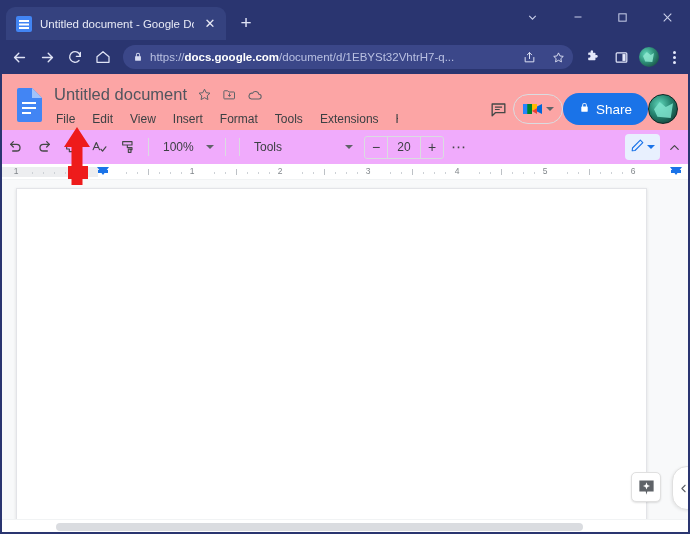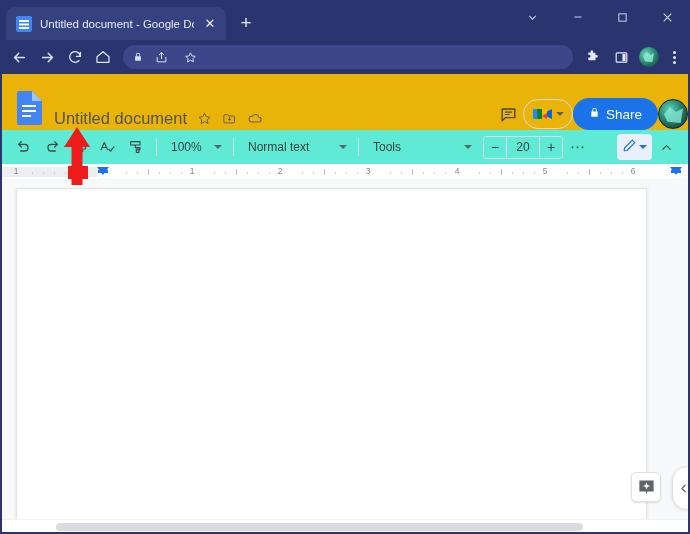--- a/index.html
+++ b/index.html
@@ -157,23 +157,23 @@
     flex: 1 1 auto;
     background: #fff;
     margin: 0 2px 2px 2px;
     display: flex; flex-direction: column;
     position: relative;
     overflow: hidden;
   }
 
   .docs-header {
     height: 56px;
-    display: flex; align-items: flex-end;
-    padding: 6px 0 0 10px;
-    background: #eab308;
+    display: flex; align-items: center;
+    padding: 6px 10px 0 10px;
+    background: #fca5a5;
     flex: 0 0 auto;
   }
   .docs-logo {
     width: 34px; height: 44px;
     margin-right: 8px;
     display: flex; align-items: center; justify-content: center;
     flex: 0 0 auto;
   }
   .docs-titleblock { flex: 1 1 auto; min-width: 0; padding-top: 2px;}
   .title-row { display: flex; align-items: center; gap: 10px; height: 24px; }
@@ -232,22 +232,22 @@
     background: #7fe3cd;
     clip-path: polygon(0 45%, 30% 0, 62% 32%, 100% 8%, 88% 100%, 18% 92%);
     opacity:.85;
   }
 
   
   .toolbar {
     height: 34px;
     display: flex; align-items: center;
     gap: 1px;
-    padding: 0 8px;
-    background: #5eead4;
+    padding: 0 0;
+    background: #f0abfc;
     flex: 0 0 auto;
   }
   .tb-btn {
     width: 27px; height: 26px;
     display: flex; align-items: center; justify-content: center;
     color: #444746; border-radius: 4px;
     flex: 0 0 auto;
   }
   .tb-sep { width: 1px; height: 18px; background: #dadce0; margin: 0 6px; flex: 0 0 auto;}
   .tb-drop {
@@ -423,20 +423,21 @@
           <path d="M3 11.5L12 4l9 7.5V20H3z"></path>
         </svg>
     </div>
 
     <div class="omnibox">
       <span class="lock">
         <svg width="10" height="12" viewBox="0 0 24 24" fill="currentColor">
             <path d="M12 2a5 5 0 0 0-5 5v3H6a1 1 0 0 0-1 1v9a1 1 0 0 0 1 1h12a1 1 0 0 0 1-1v-9a1 1 0 0 0-1-1h-1V7a5 5 0 0 0-5-5zm0 2a3 3 0 0 1 3 3v3H9V7a3 3 0 0 1 3-3z"></path>
           </svg>
       </span>
+      <span class="url"><span>https://</span><b>docs.google.com</b><span>/document/d/1EBYSt32VhtrH7-q...</span></span>
       <span class="omni-btn">
         <svg width="13" height="13" viewBox="0 0 24 24" fill="none" stroke="currentColor" stroke-width="1.8" stroke-linecap="round" stroke-linejoin="round">
             <path d="M4 12v8h16v-8"></path>
             <path d="M12 3v11"></path>
             <path d="M8 7l4-4 4 4"></path>
           </svg>
       </span>
       <span class="omni-btn">
         <svg width="13" height="13" viewBox="0 0 24 24" fill="none" stroke="currentColor" stroke-width="1.7" stroke-linejoin="round">
             <path d="M12 3.5l2.7 5.6 6.1.8-4.5 4.2 1.2 6-5.5-3-5.5 3 1.2-6L3.2 9.9l6.1-.8z"></path>
@@ -492,20 +493,30 @@
                 <path d="M3 7a1 1 0 0 1 1-1h5l2 2h8a1 1 0 0 1 1 1v9a1 1 0 0 1-1 1H4a1 1 0 0 1-1-1z"></path>
                 <path d="M12 10v5M9.5 12.5L12 15l2.5-2.5"></path>
               </svg>
           </span>
           <span class="title-icon">
             <svg width="16" height="16" viewBox="0 0 24 24" fill="none" stroke="currentColor" stroke-width="1.6" stroke-linejoin="round">
                 <path d="M6.5 18h11a3.5 3.5 0 0 0 .4-7A5.2 5.2 0 0 0 8.3 9.4 3.8 3.8 0 0 0 6.5 18z"></path>
               </svg>
           </span>
         </div>
+        <div class="menu-row">
+          <span class="menu-item">File</span>
+          <span class="menu-item">Edit</span>
+          <span class="menu-item">View</span>
+          <span class="menu-item">Insert</span>
+          <span class="menu-item">Format</span>
+          <span class="menu-item">Tools</span>
+          <span class="menu-item">Extensions</span>
+          <span class="menu-item clipped">H</span>
+        </div>
       </div>
 
       <div class="docs-actions">
         <div class="act-icon">
           <svg width="19" height="19" viewBox="0 0 24 24" fill="none" stroke="currentColor" stroke-width="1.7" stroke-linejoin="round">
               <path d="M4 5h16v11H8l-4 4z"></path>
               <path d="M7.5 9h9M7.5 12h6" stroke-width="1.4"></path>
             </svg>
         </div>
 
@@ -571,24 +582,20 @@
 
       <div class="tb-sep"></div>
 
       <div class="tb-drop tb-zoom">
         <span>100%</span>
         <span class="caret"></span>
       </div>
 
       <div class="tb-sep"></div>
 
-      <div class="tb-drop tb-style">
-        <span>Normal text</span>
-        <span class="caret"></span>
-      </div>
 
       <div class="tb-sep"></div>
 
       <div class="tb-drop tb-font">
         <span>Tools</span>
         <span class="caret"></span>
       </div>
 
       <div class="fontsize">
         <span class="fs-b">−</span>

